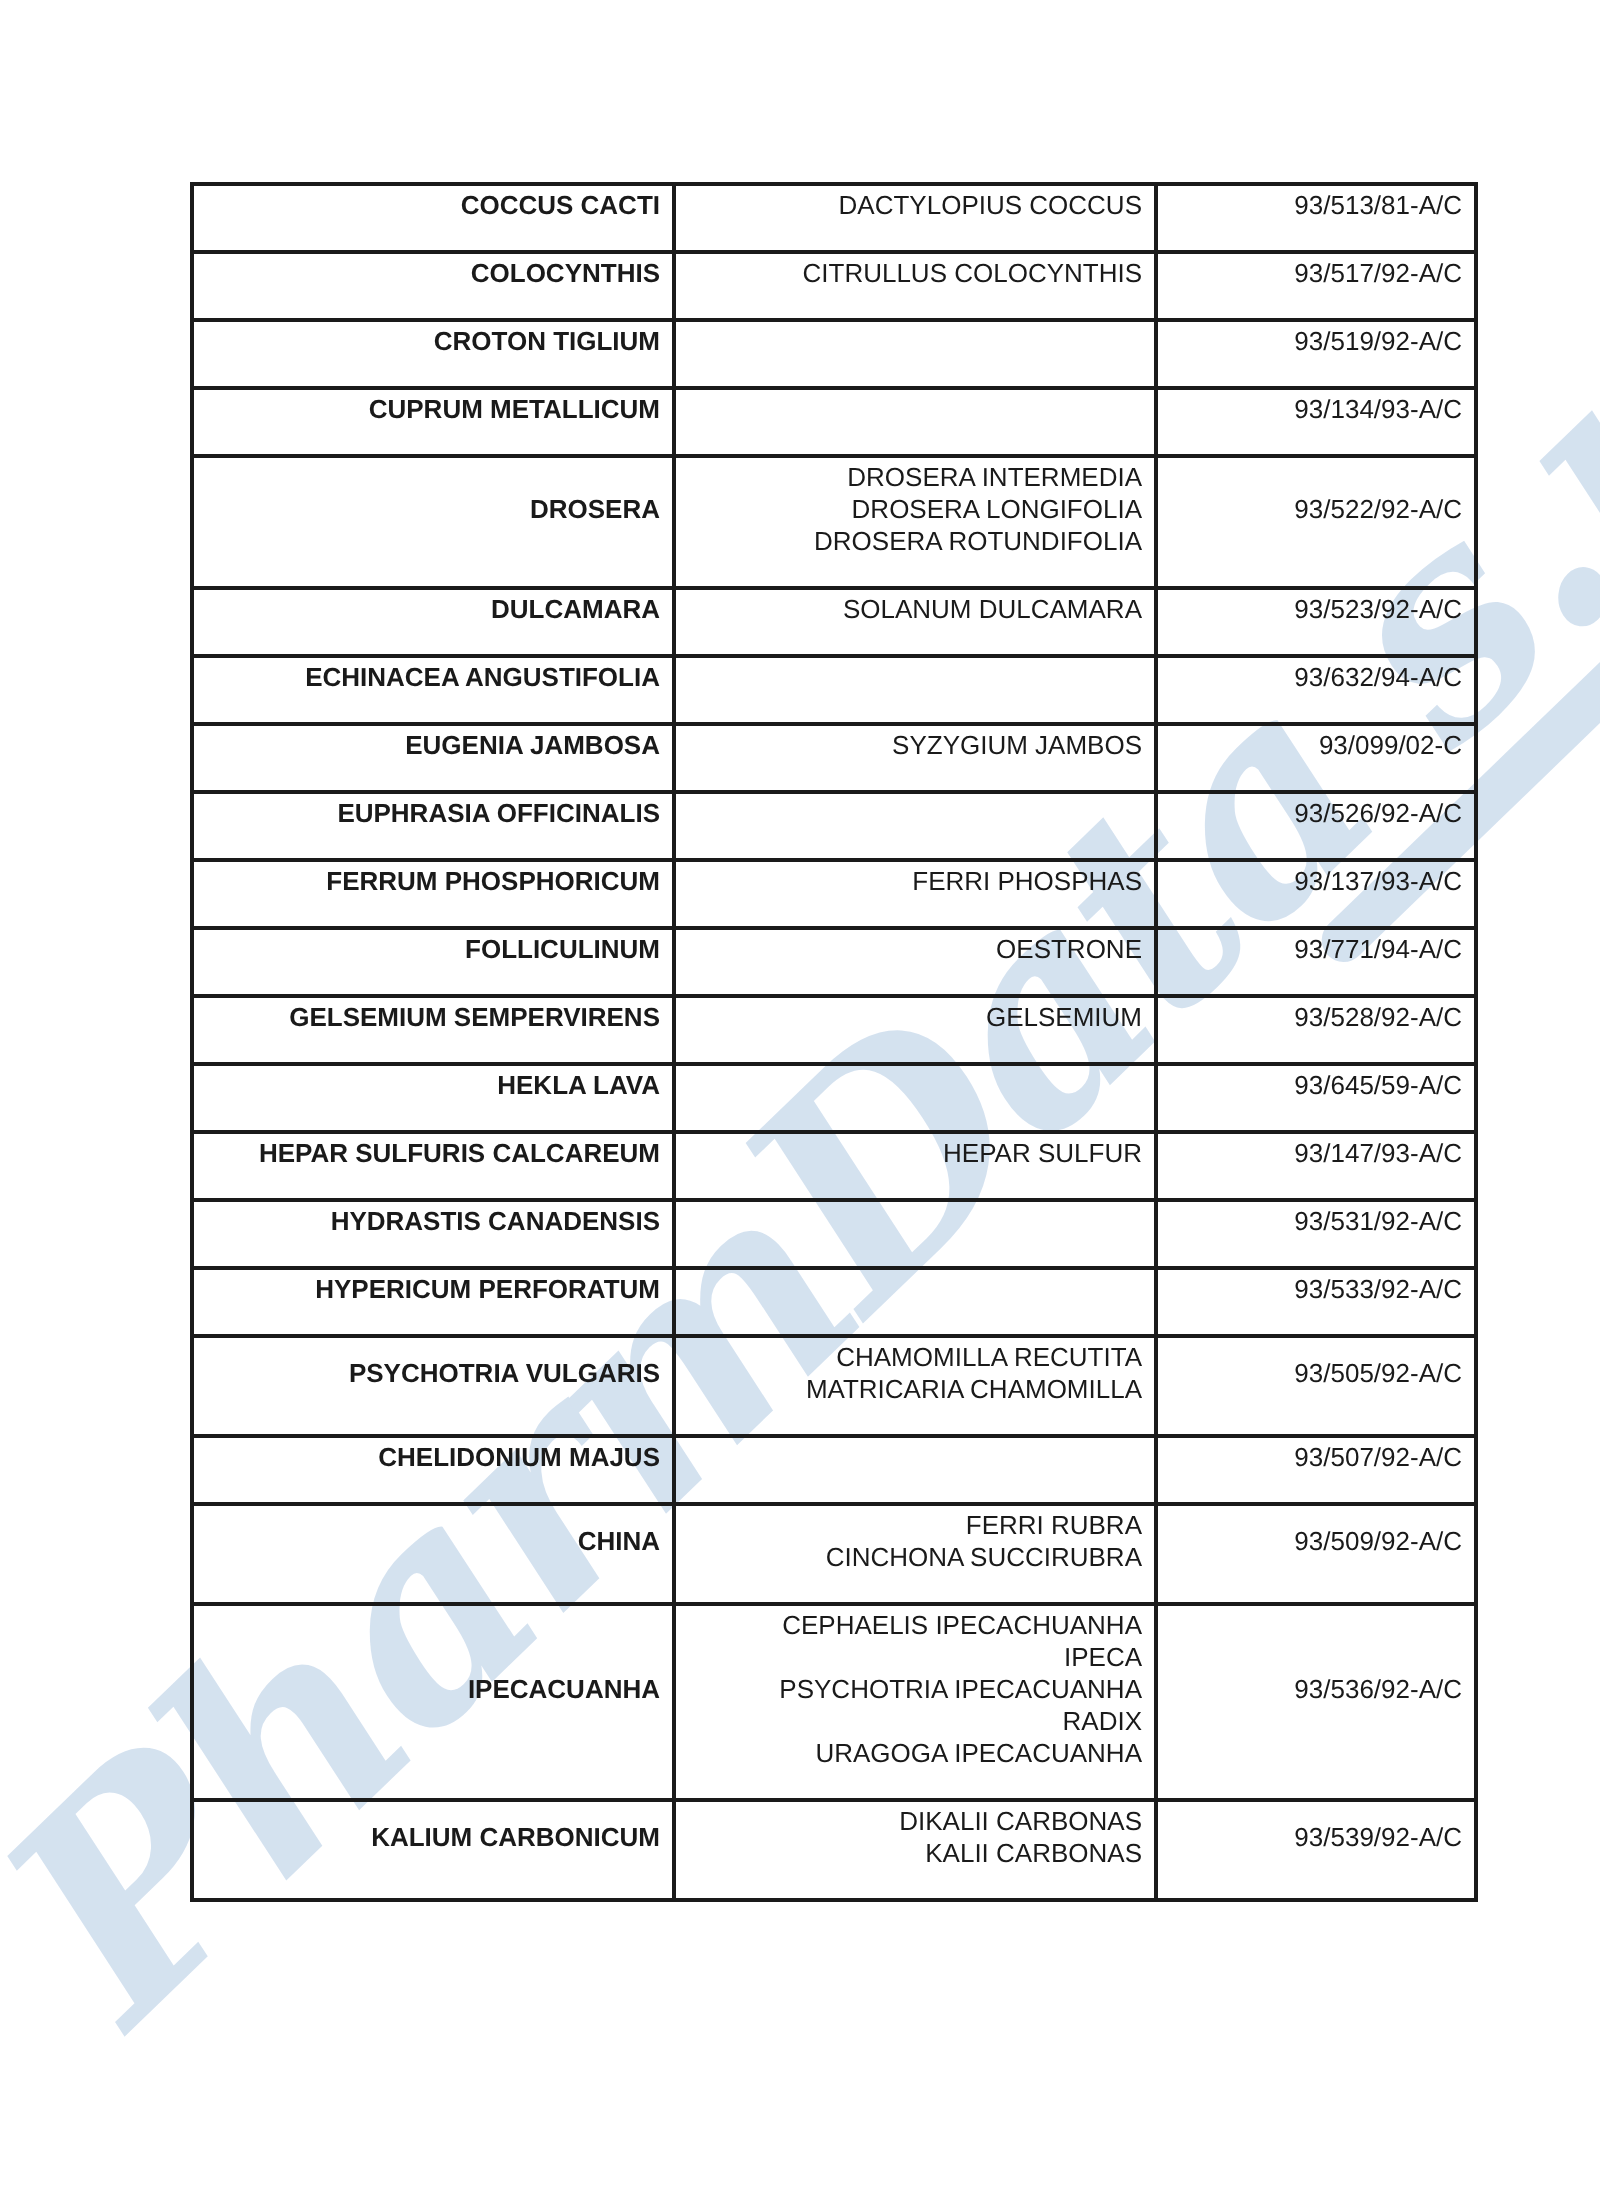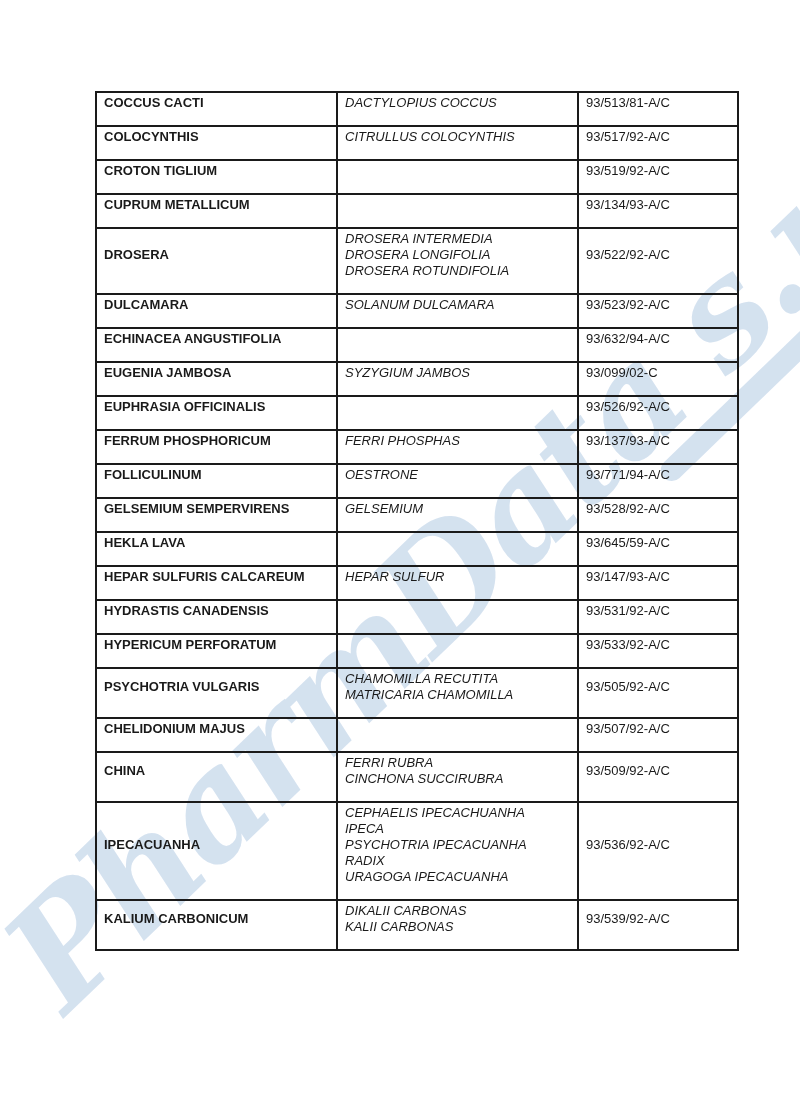--- a/index.html
+++ b/index.html
@@ -44,20 +44,21 @@
     border-radius: 11px;
     background: currentColor;
   }
 
   
   .table-wrap {
     position: absolute;
     left: 95px;
     top: 91px;
     z-index: 1;
+    text-align: right;
   }
   table.substances {
     border-collapse: collapse;
     table-layout: fixed;
     width: 617px;
     background: transparent;
   }
   table.substances td {
     border: 2px solid #1a1a1a;
     font-size: 13px;
@@ -71,21 +72,21 @@
   }
   td.col-name { width: 226px; font-weight: bold; }
   td.col-syn  { width: 226px; }
   td.col-code { width: 145px; }
   
   .cell::after {
     content: "";
     display: block;
     height: 12px;
   }
-  .syn-line { display: block; font-style: italic; }
+  .syn-line { display: block; }
 </style>
 </head>
 <body>
 
 <div class="watermark">PharmData s.r.o.<span class="stroke"></span></div>
 
 <div class="table-wrap">
   <table class="substances">
     <tbody id="table-body">
   <tr>

